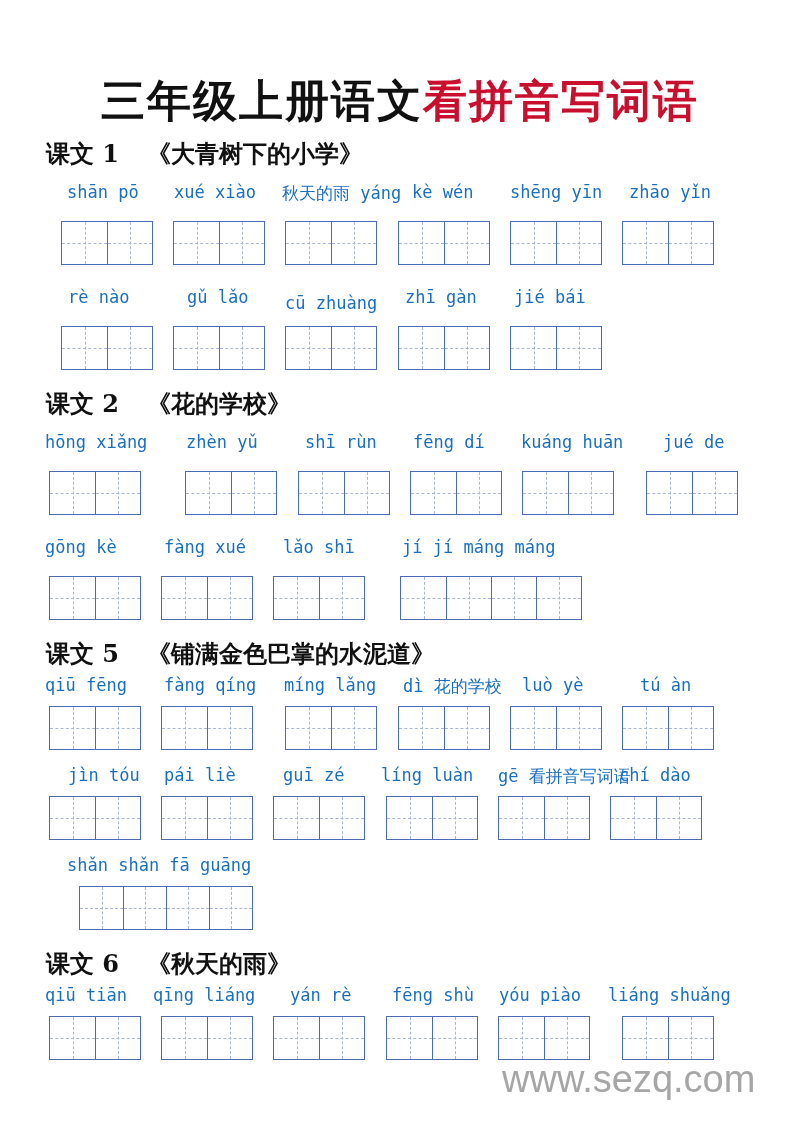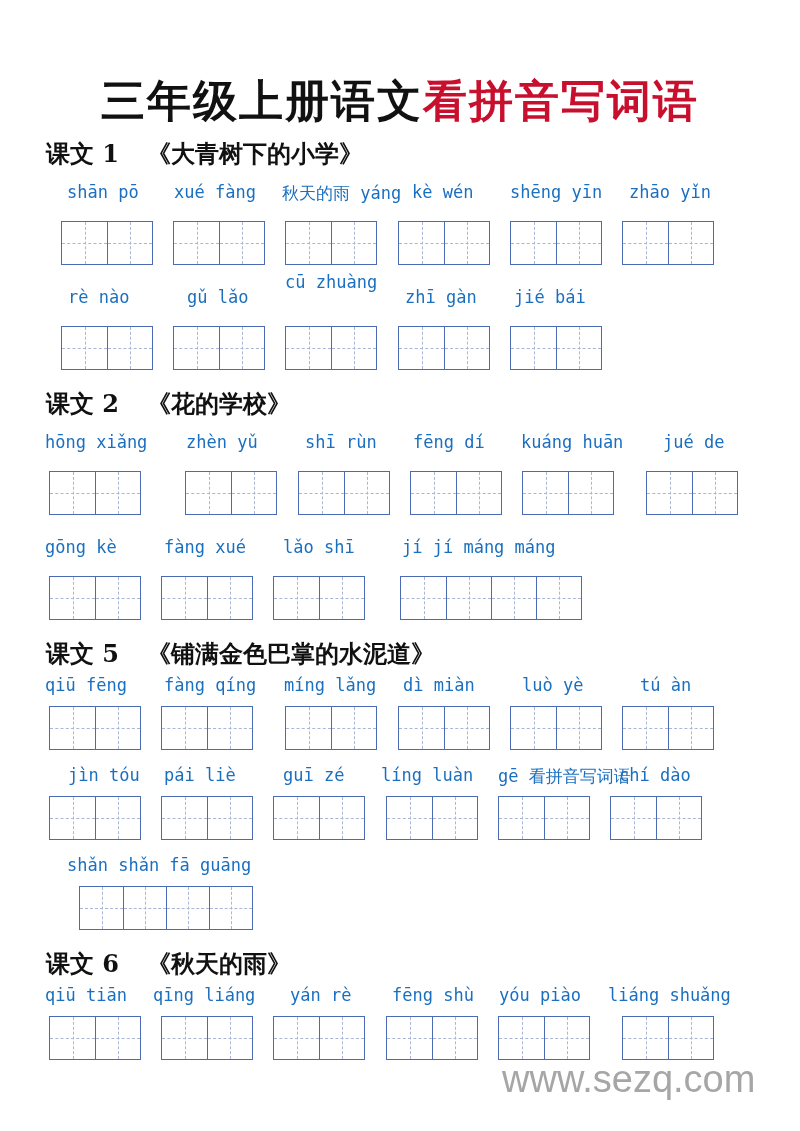--- a/index.html
+++ b/index.html
@@ -22,21 +22,21 @@
 
 <div class="title"><span class="black">三年级上册语文</span><span class="red">看拼音写词语</span></div>
 
 <div class="lesson" style="top:138px"><span class="num">课文 1</span><span>《大青树下的小学》</span></div>
 
 <div class="py" style="left:67px;top:182px">shān pō</div>
 <div class="grid" style="left:61px;top:221px">
     <div class="cell"></div>
     <div class="cell"></div>
   </div>
-<div class="py" style="left:174px;top:182px">xué fàng</div>
+<div class="py" style="left:174px;top:182px">xué xiào</div>
 <div class="grid" style="left:173px;top:221px">
     <div class="cell"></div>
     <div class="cell"></div>
   </div>
 <div class="py" style="left:282px;top:182px">秋天的雨 yáng</div>
 <div class="grid" style="left:285px;top:221px">
     <div class="cell"></div>
     <div class="cell"></div>
   </div>
 <div class="py" style="left:412px;top:182px">kè wén</div>
@@ -58,21 +58,21 @@
 <div class="py" style="left:68px;top:287px">rè nào</div>
 <div class="grid" style="left:61px;top:326px">
     <div class="cell"></div>
     <div class="cell"></div>
   </div>
 <div class="py" style="left:187px;top:287px">gǔ lǎo</div>
 <div class="grid" style="left:173px;top:326px">
     <div class="cell"></div>
     <div class="cell"></div>
   </div>
-<div class="py" style="left:285px;top:272px">cū zhuàng</div>
+<div class="py" style="left:285px;top:293px">cū zhuàng</div>
 <div class="grid" style="left:285px;top:326px">
     <div class="cell"></div>
     <div class="cell"></div>
   </div>
 <div class="py" style="left:405px;top:287px">zhī gàn</div>
 <div class="grid" style="left:398px;top:326px">
     <div class="cell"></div>
     <div class="cell"></div>
   </div>
 <div class="py" style="left:514px;top:287px">jié bái</div>
@@ -147,21 +147,21 @@
 <div class="py" style="left:164px;top:675px">fàng qíng</div>
 <div class="grid" style="left:161px;top:706px">
     <div class="cell"></div>
     <div class="cell"></div>
   </div>
 <div class="py" style="left:284px;top:675px">míng lǎng</div>
 <div class="grid" style="left:285px;top:706px">
     <div class="cell"></div>
     <div class="cell"></div>
   </div>
-<div class="py" style="left:403px;top:675px">dì miàn</div>
+<div class="py" style="left:403px;top:675px">dì 花的学校</div>
 <div class="grid" style="left:398px;top:706px">
     <div class="cell"></div>
     <div class="cell"></div>
   </div>
 <div class="py" style="left:522px;top:675px">luò yè</div>
 <div class="grid" style="left:510px;top:706px">
     <div class="cell"></div>
     <div class="cell"></div>
   </div>
 <div class="py" style="left:640px;top:675px">tú àn</div>

